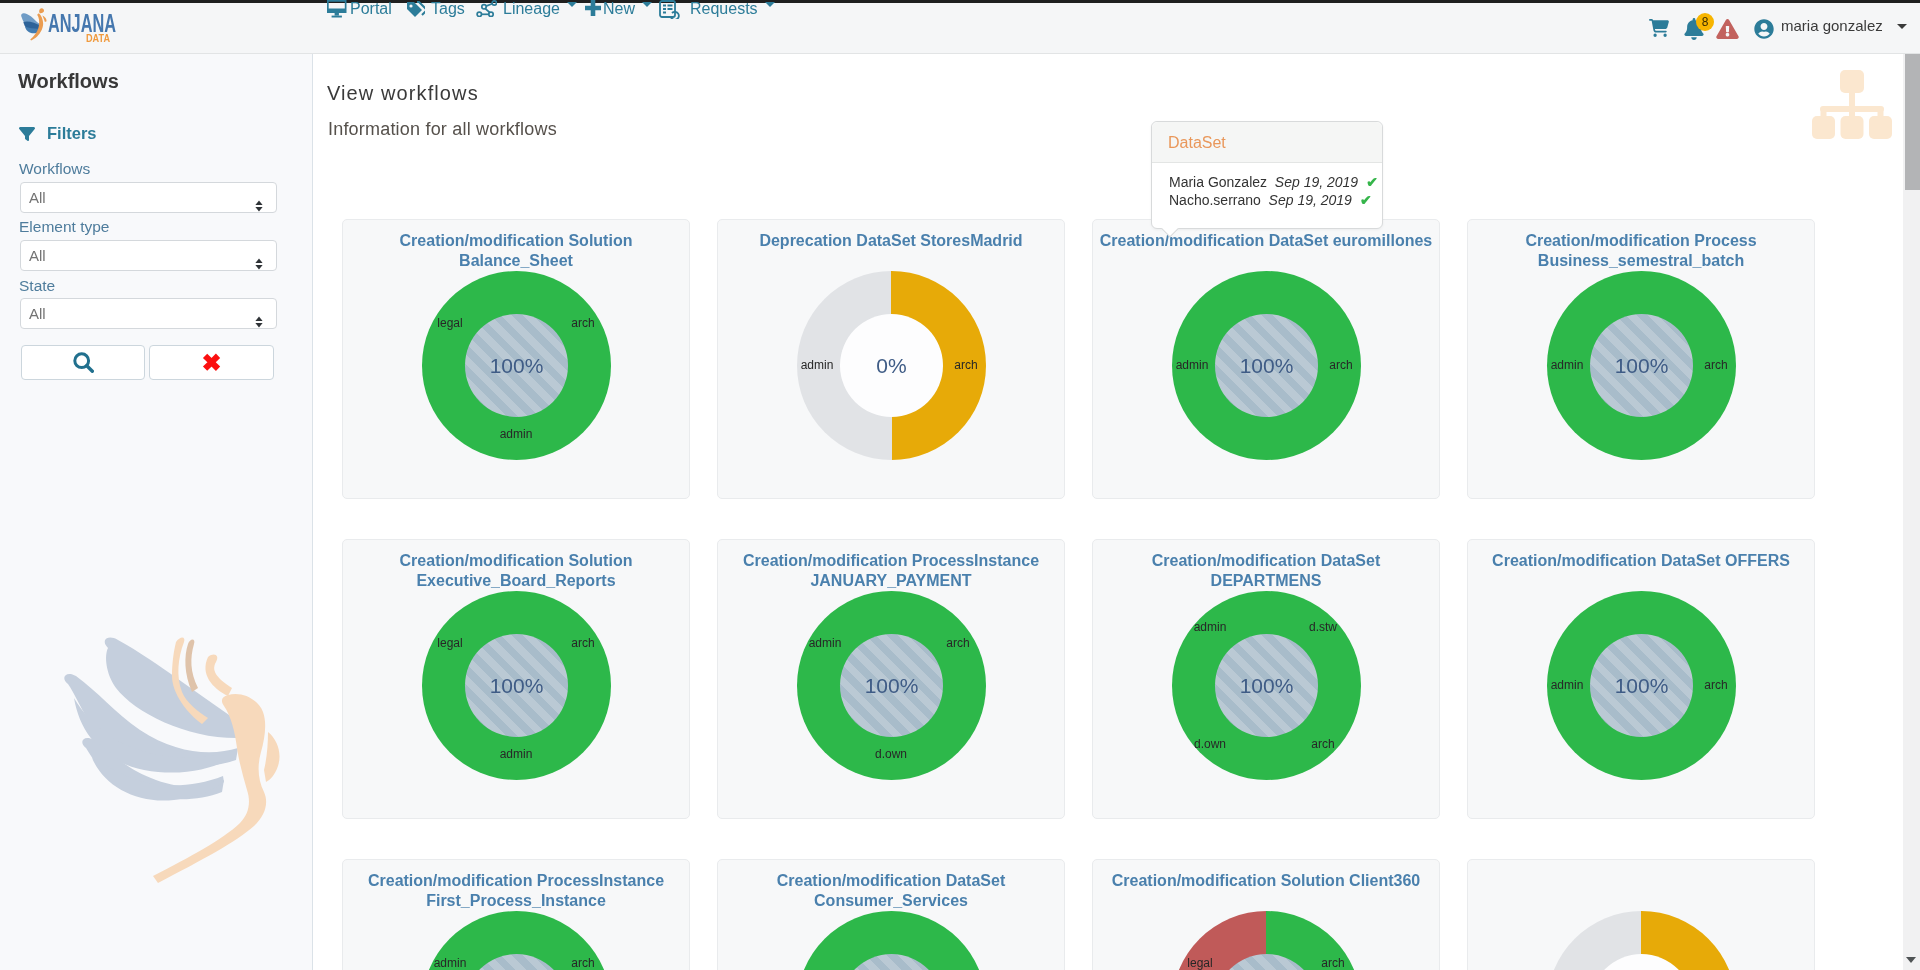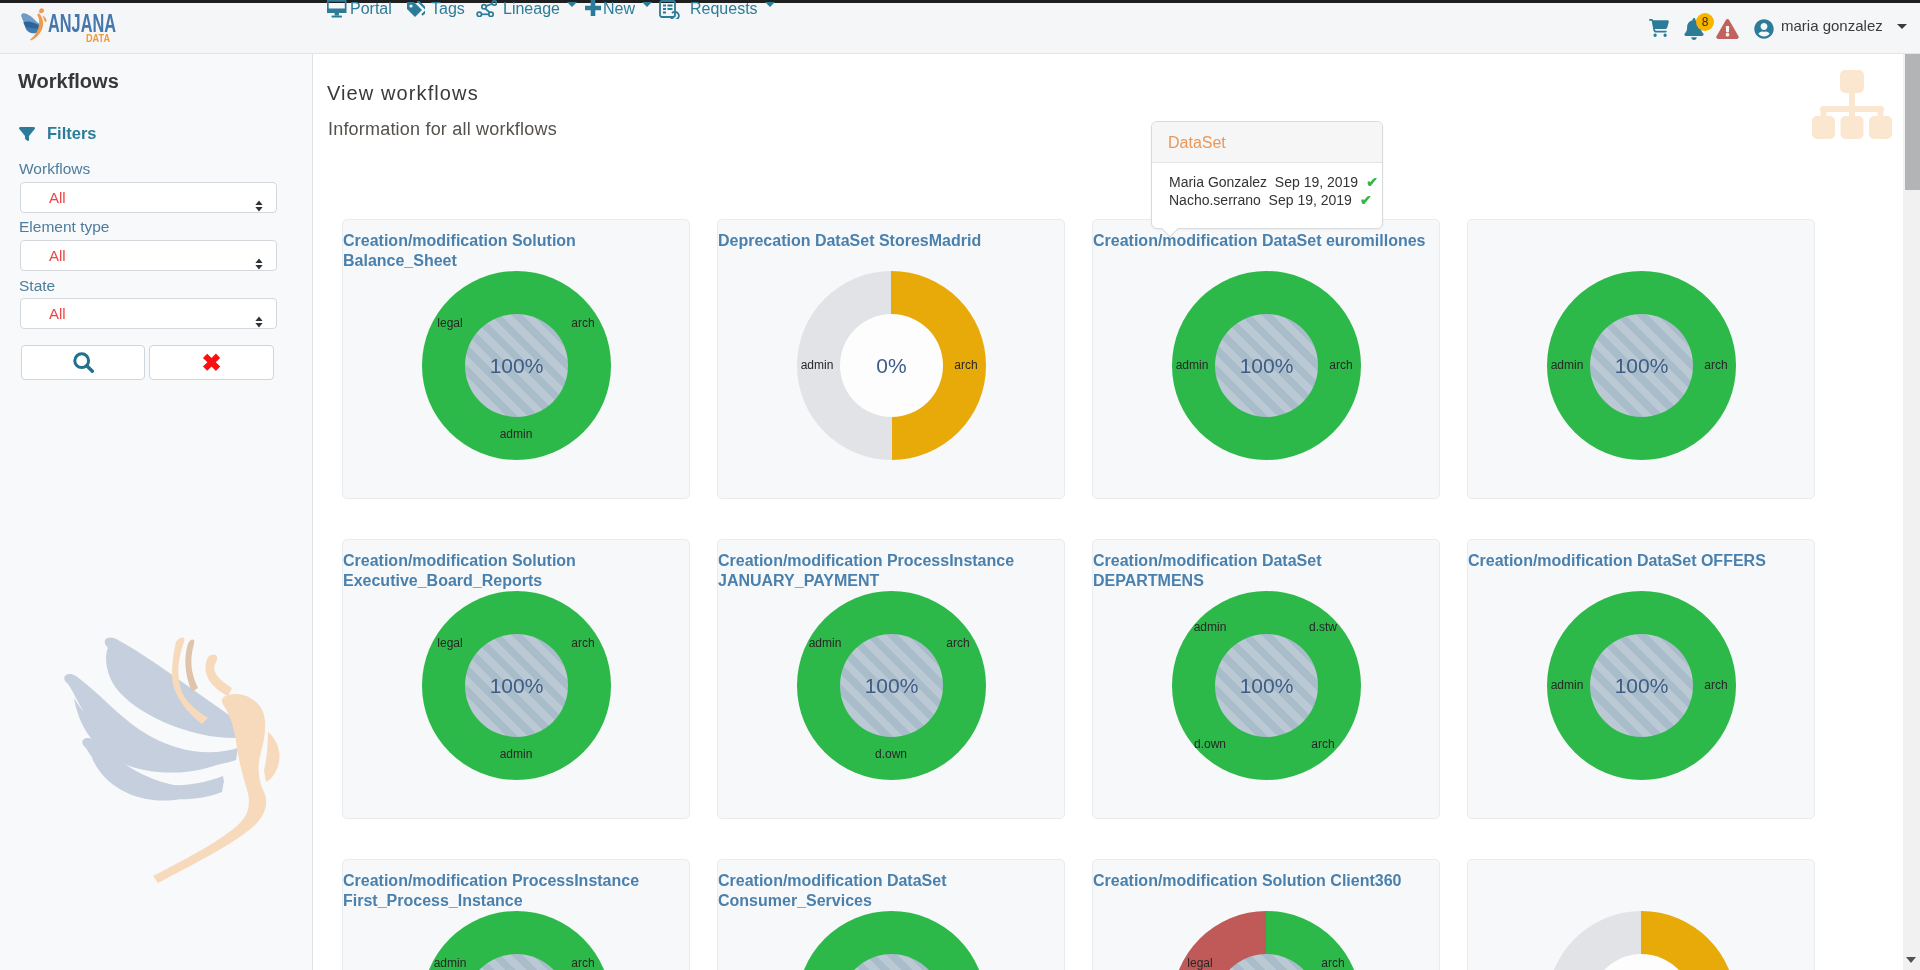--- a/index.html
+++ b/index.html
@@ -13,32 +13,32 @@
 .caret{display:inline-block;width:0;height:0;border-left:5px solid transparent;border-right:5px solid transparent;border-top:5px solid #2c7c99;margin-left:7px;margin-top:2px}
 .caret.dark{border-top-color:#3a3a3a}
 #uname{position:absolute;top:0;height:51px;display:flex;align-items:center;color:#3a3a3a;font-size:15px;left:1781px}
 #badge8{position:absolute;left:1696px;top:13px;width:18px;height:18px;border-radius:50%;background:#f7b500;color:#3a2c00;font-size:12px;text-align:center;line-height:18px}
 
 #sidebar{position:absolute;left:0;top:54px;width:313px;height:916px;background:#f8f9fb;border-right:1px solid #dbe2e8}
 #sbtitle{position:absolute;left:18px;top:70px;font-size:20px;font-weight:bold;color:#383838}
 #filters{position:absolute;left:19px;top:124px;color:#2c7c99;font-size:16.5px;font-weight:bold;display:flex;align-items:center}
 #filters svg{margin-right:12px;width:16px;height:16px}
 .sblabel{position:absolute;left:19px;font-size:15.5px;color:#4e7c9c}
-.sbselect{position:absolute;left:20px;width:257px;height:31px;background:#fff;border:1px solid #d4d8dc;border-radius:4px;font-size:15px;color:#ef4444;line-height:29px;padding-left:28px}
+.sbselect{position:absolute;left:20px;width:257px;height:31px;background:#fff;border:1px solid #d4d8dc;border-radius:4px;font-size:15px;color:#737373;line-height:29px;padding-left:8px}
 .selarrows{position:absolute;right:13px;top:9px}
 .sbbtn{position:absolute;width:124px;height:35px;background:#fff;border:1px solid #ccd6dd;border-radius:4px;display:flex;align-items:center;justify-content:center}
 #h1{position:absolute;left:327px;top:78px;font-size:20px;letter-spacing:1.1px;color:#3a3a3a;line-height:31px}
 #h2{position:absolute;left:328px;top:121px;font-size:18px;letter-spacing:0.2px;color:#55504b;line-height:17px}
 
 #sbar{position:absolute;left:1903px;top:54px;width:17px;height:916px;background:#f1f1f2}
 #sthumb{position:absolute;left:1904.5px;top:54px;width:15.5px;height:136px;background:#b3b4b6}
 #sarrow{position:absolute;left:1906px;top:957px;width:0;height:0;border-left:5px solid transparent;border-right:5px solid transparent;border-top:6px solid #4f5355}
 
 .card{position:absolute;width:348px;height:280px;background:#f7f8f9;border:1px solid #e9ebed;border-radius:5px}
-.ct{position:absolute;left:0;top:11px;width:100%;font-size:16px;font-weight:bold;color:#4a80ad;line-height:19.5px}
+.ct{position:absolute;left:0;top:11px;width:100%;text-align:center;font-size:16px;font-weight:bold;color:#4a80ad;line-height:19.5px}
 .donut{position:absolute;left:79px;top:51px;width:189px;height:189px;border-radius:50%}
 .inner{position:absolute;left:43px;top:43px;width:103px;height:103px;border-radius:50%}
 .hatch{background:repeating-linear-gradient(45deg,#a8bcca 0 7.5px,#bac9d4 7.5px 15px)}
 .white{background:#fdfdfe}
 .pct{position:absolute;left:0;top:0;width:100%;height:100%;display:flex;align-items:center;justify-content:center;font-size:21px;color:#3f5c86}
 .lb{position:absolute;font-size:12px;color:#272727;transform:translate(-50%,-50%);white-space:nowrap}
 .g100{background:#2db84a}
 .g0{background:conic-gradient(#e7aa08 0 50%,#e1e3e6 50% 100%)}
 .gsplit{background:conic-gradient(#2db84a 0 33.33%,#c05a59 33.33% 100%)}
 
@@ -48,21 +48,21 @@
 .p90{left:169px;top:94px}
 .p270{left:20px;top:94px}
 .p45{left:151px;top:36px}
 .p315{left:38px;top:36px}
 .p135{left:151px;top:153px}
 .p225{left:38px;top:153px}
 
 #tip{position:absolute;left:1151px;top:121px;width:232px;height:108px;background:#fff;border:1px solid #d8dadb;border-radius:6px;box-shadow:0 1px 3px rgba(0,0,0,.05)}
 #tiph{position:absolute;left:0;top:0;width:100%;height:41px;background:#f5f6f5;border-bottom:1px solid #e3e5e4;border-radius:6px 6px 0 0;color:#e9975a;font-size:16px;line-height:41px;padding-left:16px}
 .tiprow{position:absolute;left:17px;width:210px;font-size:14px;color:#333;white-space:nowrap}
-.tipdate{}
+.tipdate{font-style:italic}
 .tipck{color:#35b54a;font-weight:bold;font-size:14px;margin-left:8px}
 #tiparrow{position:absolute;left:12px;bottom:-7px;width:12px;height:12px;background:#fff;border-right:1px solid #d8dadb;border-bottom:1px solid #d8dadb;transform:rotate(45deg)}
 </style>
 </head>
 <body>
 <div id="page">
   <div id="navbar"></div>
   <div id="topstrip"></div>
 
   <svg style="position:absolute;left:16px;top:6px" width="130" height="46" viewBox="0 0 130 46">
@@ -224,20 +224,21 @@
   <div class="card" style="left:1092px;top:219px">
     <div class="ct">Creation/modification DataSet euromillones</div>
     <div class="donut g100">
         <div class="inner hatch"></div>
         <span class="pct">100%</span>
       <span class="lb p270">admin</span>
         <span class="lb p90">arch</span>
       </div>
   </div>
   <div class="card" style="left:1467px;top:219px">
+    <div class="ct">Creation/modification Process<br>Business_semestral_batch</div>
     <div class="donut g100">
         <div class="inner hatch"></div>
         <span class="pct">100%</span>
       <span class="lb p270">admin</span>
         <span class="lb p90">arch</span>
       </div>
   </div>
 
   <div class="card" style="left:342px;top:539px">
     <div class="ct">Creation/modification Solution<br>Executive_Board_Reports</div>

